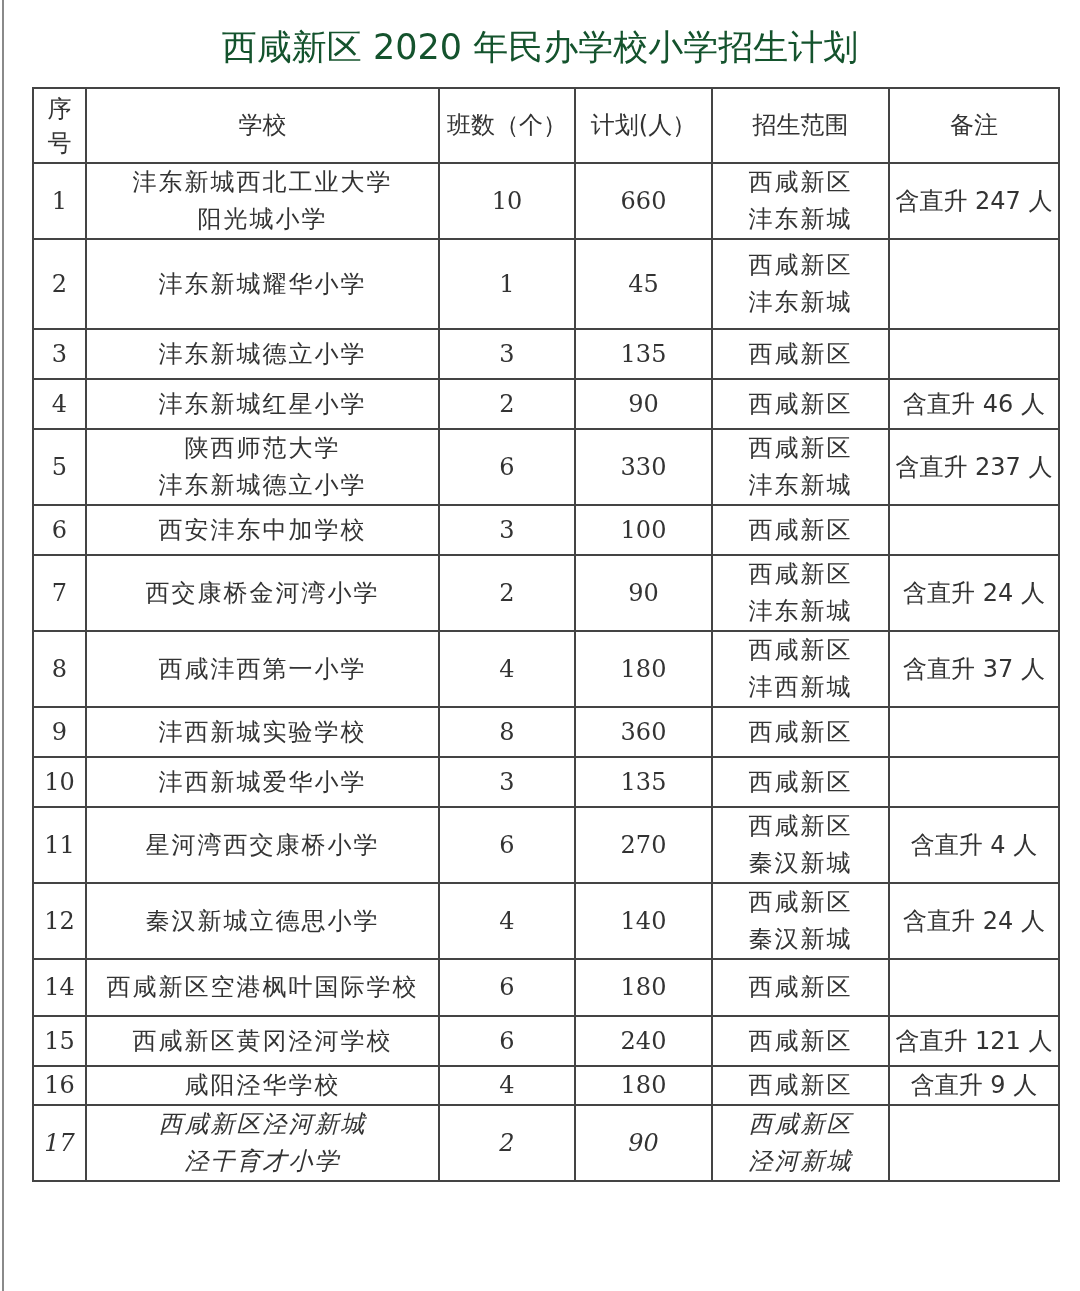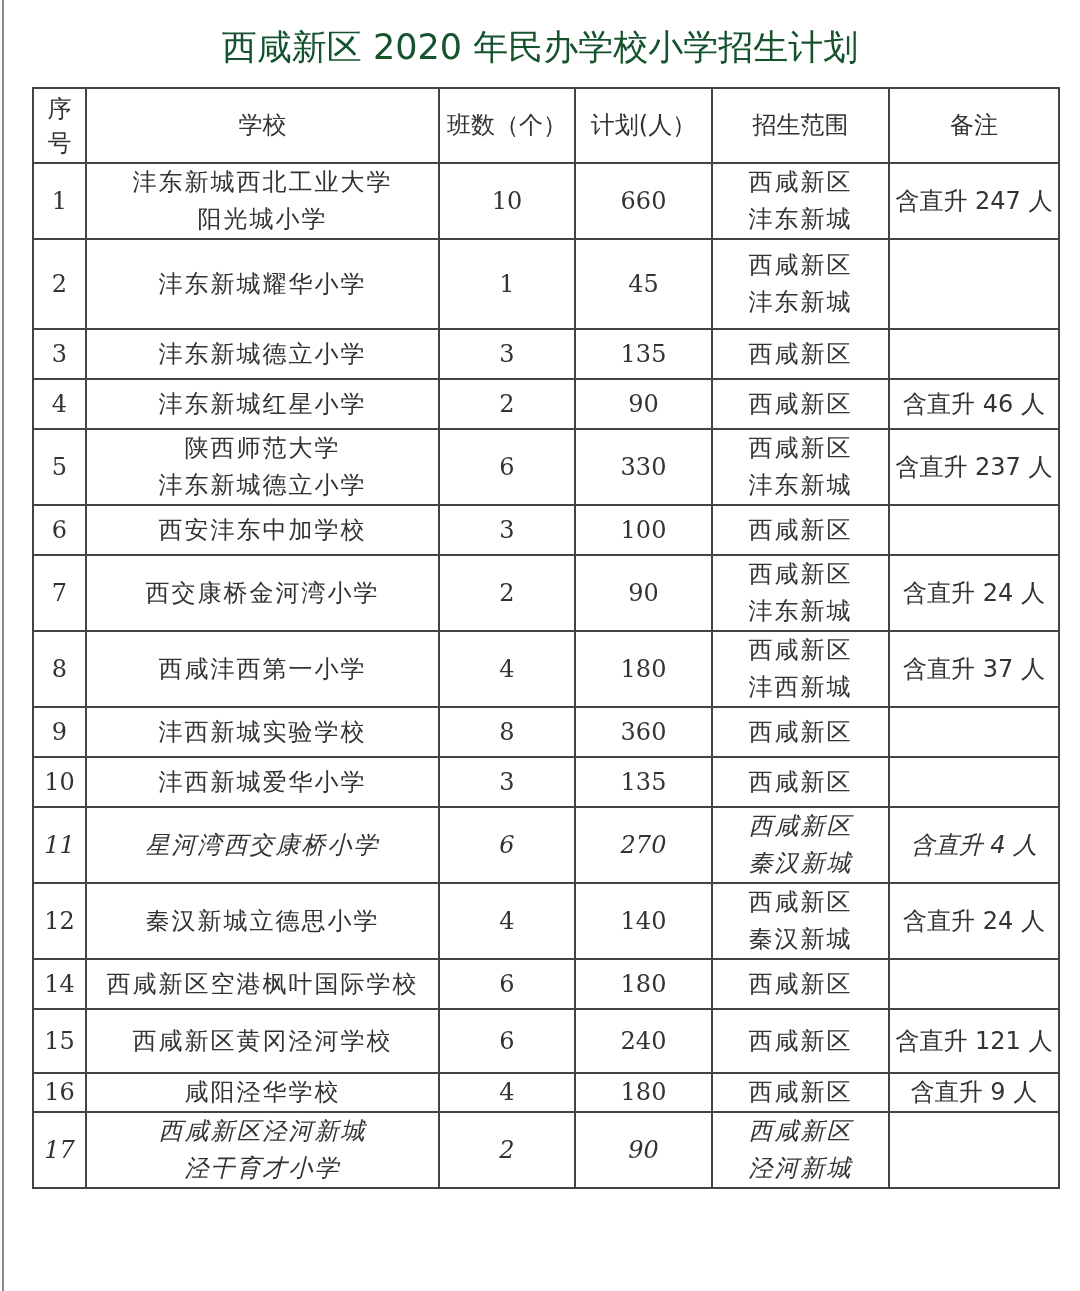--- a/index.html
+++ b/index.html
@@ -231,21 +231,21 @@
         <td class="school">
           <span class="line">沣西新城爱华小学</span>
         </td>
         <td class="num">3</td>
         <td class="num">135</td>
         <td class="range">
           <span class="line">西咸新区</span>
         </td>
         <td class="note"></td>
       </tr>
-      <tr style="height: 76px; font-style: italic;">
+      <tr style="height: 76px;">
         <td class="num">11</td>
         <td class="school">
           <span class="line">星河湾西交康桥小学</span>
         </td>
         <td class="num">6</td>
         <td class="num">270</td>
         <td class="range">
           <span class="line">西咸新区</span>
           <span class="line">秦汉新城</span>
         </td>
@@ -257,33 +257,33 @@
           <span class="line">秦汉新城立德思小学</span>
         </td>
         <td class="num">4</td>
         <td class="num">140</td>
         <td class="range">
           <span class="line">西咸新区</span>
           <span class="line">秦汉新城</span>
         </td>
         <td class="note">含直升 24 人</td>
       </tr>
-      <tr style="height: 50px;">
+      <tr style="height: 57px;">
         <td class="num">14</td>
         <td class="school">
           <span class="line">西咸新区空港枫叶国际学校</span>
         </td>
         <td class="num">6</td>
         <td class="num">180</td>
         <td class="range">
           <span class="line">西咸新区</span>
         </td>
         <td class="note"></td>
       </tr>
-      <tr style="height: 64px;">
+      <tr style="height: 50px;">
         <td class="num">15</td>
         <td class="school">
           <span class="line">西咸新区黄冈泾河学校</span>
         </td>
         <td class="num">6</td>
         <td class="num">240</td>
         <td class="range">
           <span class="line">西咸新区</span>
         </td>
         <td class="note">含直升 121 人</td>

